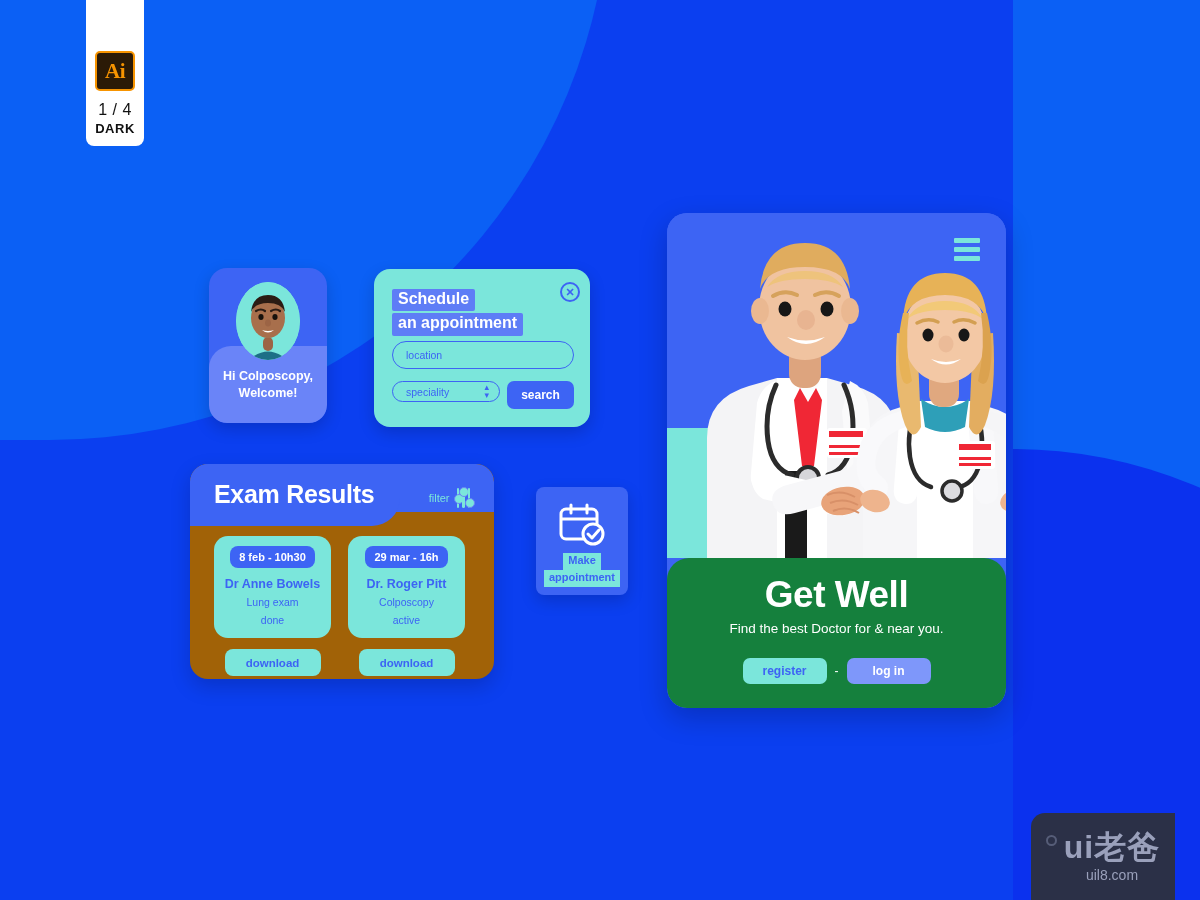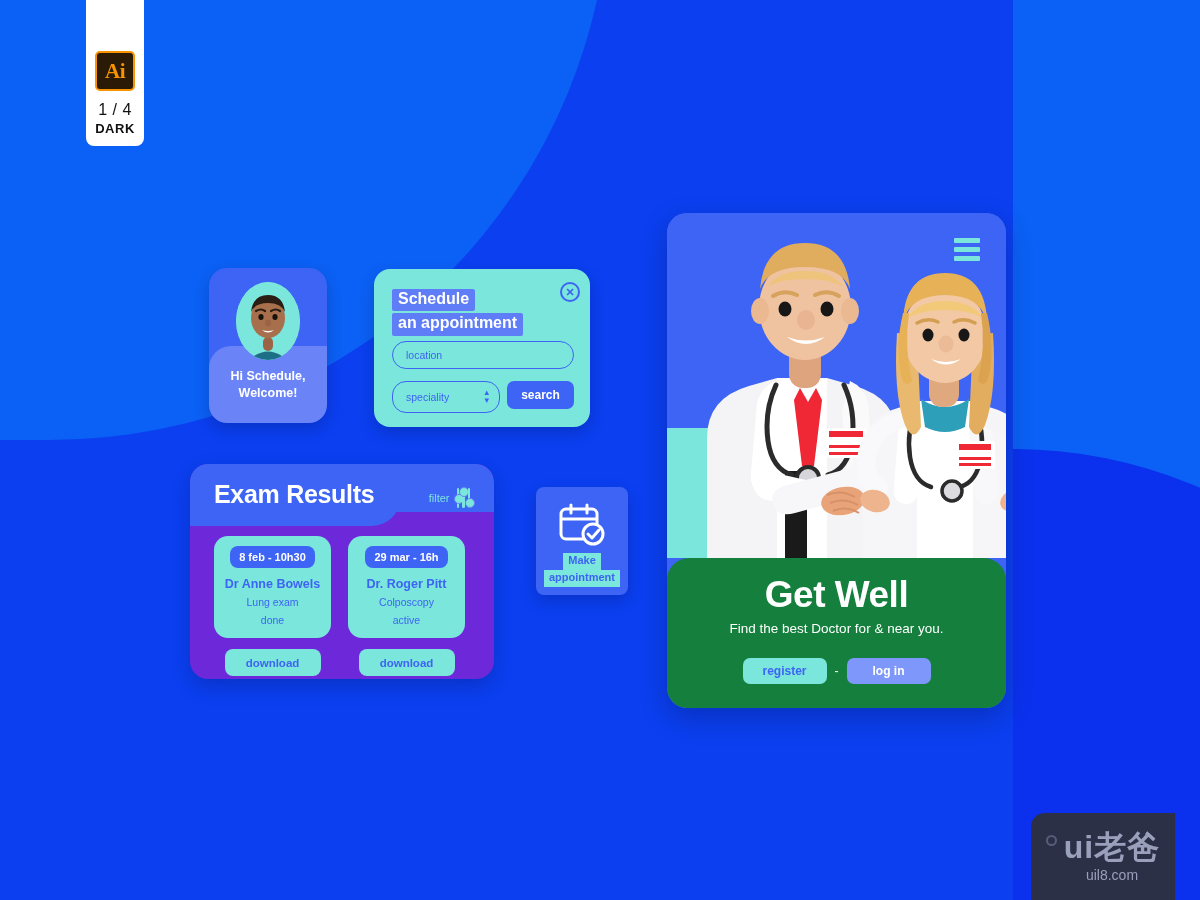--- a/index.html
+++ b/index.html
@@ -151,21 +151,21 @@
     color: #3D64F4;
     font-size: 10.5px;
     padding: 0 13px;
     font-family: "Liberation Sans", sans-serif;
     outline: none;
   }
   .field-location::placeholder { color: #3D64F4; opacity: 1; }
   .field-speciality {
     position: absolute;
     left: 18px; top: 112px;
-    width: 108px; height: 32px;
+    width: 108px; height: 21px;
     border: 1.6px solid #3D64F4;
     border-radius: 14px;
     display: flex; align-items: center;
     padding: 0 13px;
     color: #3D64F4;
     font-size: 10.5px;
   }
   .stepper {
     position: absolute;
     right: 10px; top: 50%;
@@ -184,21 +184,21 @@
     font-size: 12px; font-weight: bold;
     font-family: "Liberation Sans", sans-serif;
     cursor: pointer;
   }
 
   
   .exam-card {
     position: absolute;
     left: 190px; top: 464px;
     width: 304px; height: 215px;
-    background: #6d28d9;
+    background: #a16207;
     border-radius: 18px;
     box-shadow: 0 8px 20px rgba(0,0,20,0.18);
     overflow: hidden;
   }
   .exam-card .headband {
     position: absolute;
     left: 0; top: 0;
     width: 210px; height: 62px;
     background: #3D64F4;
     border-radius: 18px 0 28px 0;
@@ -451,21 +451,21 @@
         <path d="M15 30 q2 -17 17 -17 q15 0 17 17 q-4 -9 -17 -9 q-13 0 -17 9 z" fill="#2b1c14"></path>
         <ellipse cx="25" cy="35" rx="2.6" ry="3" fill="#17110c"></ellipse>
         <ellipse cx="39" cy="35" rx="2.6" ry="3" fill="#17110c"></ellipse>
         <path d="M20 29 q5 -3 9 0" stroke="#2b1c14" stroke-width="2.2" fill="none" stroke-linecap="round"></path>
         <path d="M35 29 q5 -3 9 0" stroke="#2b1c14" stroke-width="2.2" fill="none" stroke-linecap="round"></path>
         <ellipse cx="32" cy="41" rx="3" ry="3.4" fill="#9c6445"></ellipse>
         <path d="M26 48 q6 5 12 0 q-6 2 -12 0 z" fill="#ffffff"></path>
       </svg>
     </div>
     <div class="greet-text">
-      <div>Hi Schedule,</div>
+      <div>Hi Colposcopy,</div>
       <div>Welcome!</div>
     </div>
   </div>
 
   <div class="sched-card">
     <div class="sched-close">✕</div>
     <div class="sched-title">
       <span>Schedule</span>
       <span>an appointment</span>
     </div>

